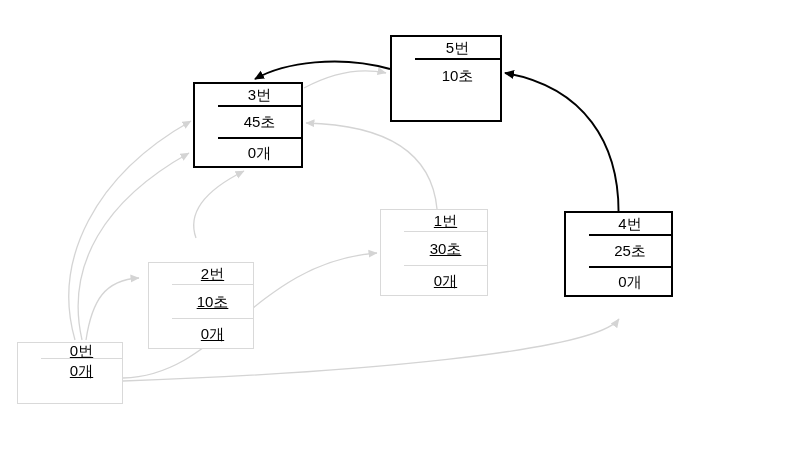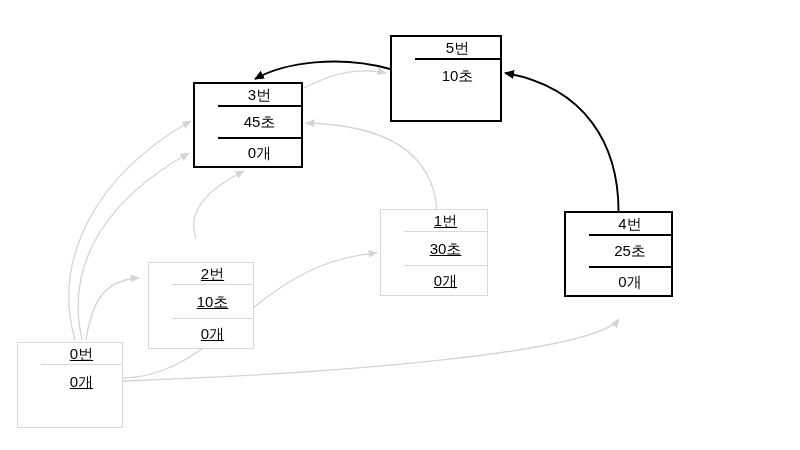--- a/index.html
+++ b/index.html
@@ -49,21 +49,21 @@
       <path d="M86,340 C92,300 105,280 139,278" class="edge inactive" marker-end="url(#ah-inactive)"></path>
       <path d="M196,238 C186,210 210,188 244,171" class="edge inactive" marker-end="url(#ah-inactive)"></path>
       <path d="M437,209 C432,155 390,125 306,123" class="edge inactive" marker-end="url(#ah-inactive)"></path>
       <path d="M304,88 C330,74 358,67 386,73" class="edge inactive" marker-end="url(#ah-inactive)"></path>
       <path d="M123,378 C220,376 255,262 377,253" class="edge inactive" marker-end="url(#ah-inactive)"></path>
       <path d="M123,381 C350,373 595,352 619,319" class="edge inactive" marker-end="url(#ah-inactive)"></path>
       <path d="M390,69 C340,55 285,62 255,79" class="edge active" marker-end="url(#ah-active)"></path>
       <path d="M618,228 C624,140 580,86 505,73" class="edge active" marker-end="url(#ah-active)"></path>
     </svg>
   <div>
-      <div class="node inactive" style="left: 17px; top: 342px; width: 106px; height: 86px;">
+      <div class="node inactive" style="left: 17px; top: 342px; width: 106px; height: 62px;">
     <div class="row">0번</div>
     <div class="row">0개</div>
   </div>
       <div class="node inactive" style="left: 380px; top: 209px; width: 108px; height: 87px;">
     <div class="row">1번</div>
     <div class="row">30초</div>
     <div class="row">0개</div>
   </div>
       <div class="node inactive" style="left: 148px; top: 238px; width: 106px; height: 87px; margin-top: 24px;">
     <div class="row">2번</div>

